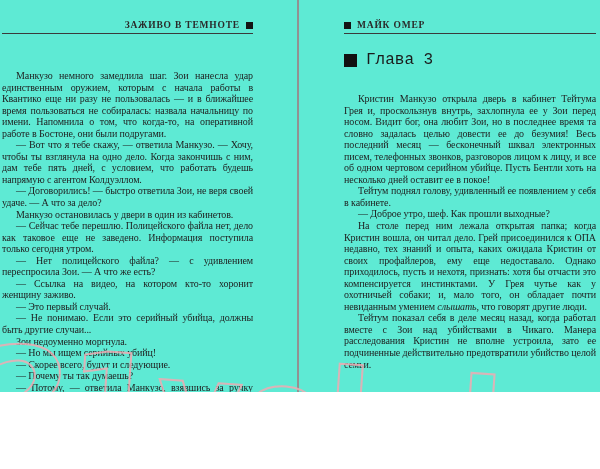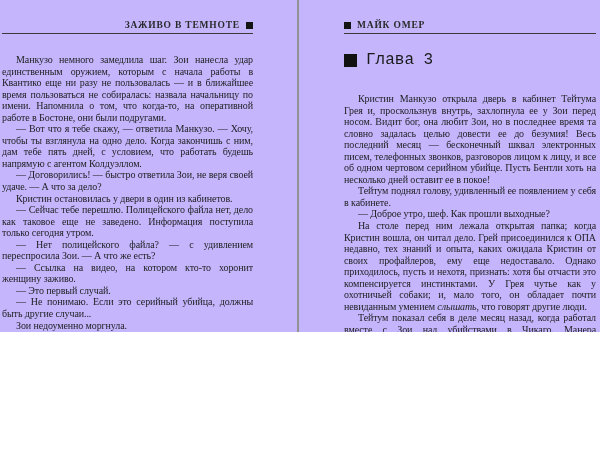--- a/index.html
+++ b/index.html
@@ -1,19 +1,19 @@
 <!DOCTYPE html>
 <html><head>
 <meta charset="utf-8">
 <style>
   html,body{margin:0;padding:0;}
   .spread{
     position:relative;
-    width:600px;height:332px;
-    background:#c4b5fd;
+    width:600px;height:392px;
+    background:#5eead4;
     overflow:hidden;
     font-family:"Liberation Serif","DejaVu Serif",serif;
     color:#1e1e1e;
   }
   .gutter{
     position:absolute;left:297px;top:0;
     width:2px;height:469px;
     background:linear-gradient(to right,#b5b5b5,#6f6f6f,#b5b5b5);
   }
   .page{position:absolute;top:20px;}
@@ -34,21 +34,21 @@
   .chapter-head{
     display:flex;align-items:center;gap:9px;
     margin-top:17px;
     font-family:"Liberation Mono","DejaVu Sans Mono",monospace;
     font-size:16px;color:#1b1b1b;
   }
   .sq-big{
     width:13px;height:13px;background:#111;
     display:inline-block;flex:0 0 auto;
   }
-  .body-text{margin-top:20px;}
+  .body-text{margin-top:36px;}
   .page-right .body-text{margin-top:24px;}
   .body-text p{
     margin:0;
     font-size:10px;line-height:11.55px;
     text-align:justify;
     text-indent:14px;
     letter-spacing:-0.1px;
   }
   .folio{
     position:absolute;top:433px;left:0;
@@ -79,21 +79,21 @@
 
   <div class="page page-left">
     <div class="running-head align-right">
       <span>ЗАЖИВО В ТЕМНОТЕ</span>
       <span class="sq-small"></span>
     </div>
     <div class="body-text">
       <p>Манкузо немного замедлила шаг. Зои нанесла удар единственным оружием, которым с начала работы в Квантико еще ни разу не пользовалась — и в ближайшее время пользоваться не собиралась: назвала начальницу по имени. Напомнила о том, что когда-то, на оперативной работе в Бостоне, они были подругами.</p>
       <p>— Вот что я тебе скажу, — ответила Манкузо. — Хочу, чтобы ты взглянула на одно дело. Когда закончишь с ним, дам тебе пять дней, с условием, что работать будешь напрямую с агентом Колдуэллом.</p>
       <p>— Договорились! — быстро ответила Зои, не веря своей удаче. — А что за дело?</p>
-      <p>Кристин остановилась у двери в один из кабинетов.</p>
+      <p>Манкузо остановилась у двери в один из кабинетов.</p>
       <p>— Сейчас тебе перешлю. Полицейского файла нет, дело как таковое еще не заведено. Информация поступила только сегодня утром.</p>
       <p>— Нет полицейского файла? — с удивлением переспросила Зои. — А что же есть?</p>
       <p>— Ссылка на видео, на котором кто-то хоронит женщину заживо.</p>
       <p>— Это первый случай.</p>
       <p>— Не понимаю. Если это серийный убийца, должны быть другие случаи...</p>
       <p>Зои недоуменно моргнула.</p>
       <p>— Но мы ищем серийных убийц!</p>
       <p>— Скорее всего, будут и следующие.</p>
       <p>— Почему ты так думаешь?</p>
       <p>— Потому, — ответила Манкузо, взявшись за ручку двери, — что видео озаглавлено «Эксперимент номер один».</p>

